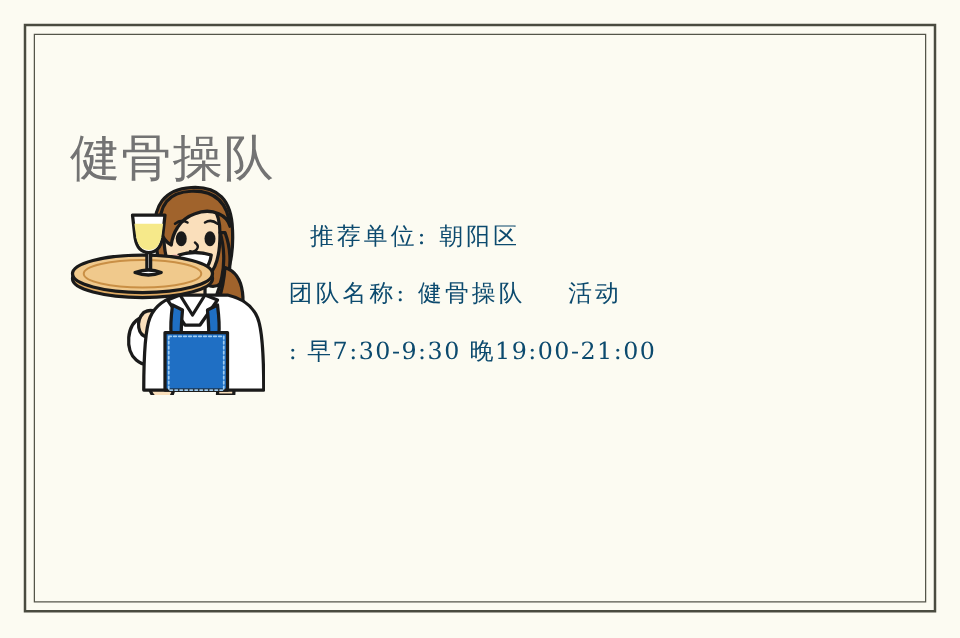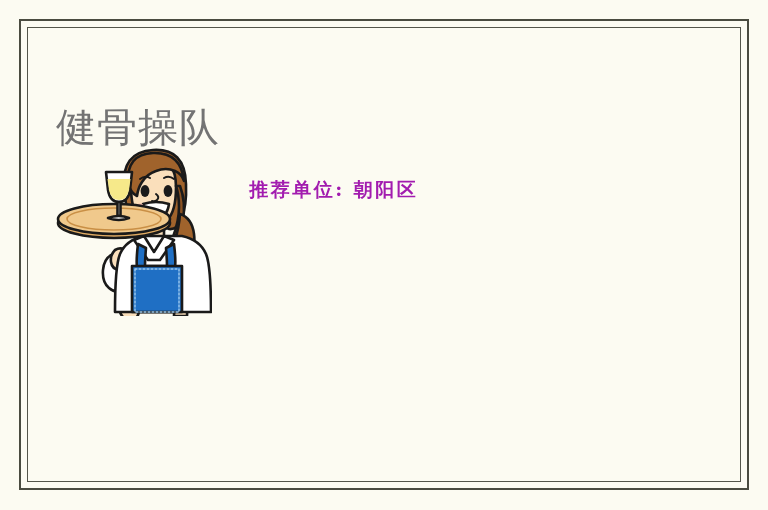--- a/index.html
+++ b/index.html
@@ -80,22 +80,21 @@
     width: 420px;
     color: #4a4a44;
     font-family: "DejaVu Serif", "Liberation Serif", serif;
   }
   .info-line {
     font-size: 19px;
     line-height: 46px;
     height: 46px;
     letter-spacing: 2.5px;
     white-space: pre;
-    color: #a21caf;
-    font-weight: bold;
+    color: #0c4a6e;
   }
   .info-line.line-time {
     letter-spacing: 1.2px;
     font-size: 19px;
   }
 </style>
 </head>
 <body>
 
 <div id="card">
@@ -163,15 +162,17 @@
         <path d="M54 36 l26 0 l-2 18 q-2 12 -11 12 q-9 0 -11 -12 z" fill="#ffffff"></path>
         <path d="M55.5 43 l23 0 l-1.5 11 q-2 10 -10 10 q-8 0 -10 -10 z" fill="#f6e98a" stroke="none"></path>
         <path d="M65.5 66 l3 0 l0 14 l-3 0 z" fill="#ffffff"></path>
         <path d="M56 82 q11 -4 21 0 q-10 4 -21 0 z" fill="#ffffff"></path>
       </g>
     </svg>
   </div>
 
   <div id="info-block">
     <div class="info-line">  推荐单位: 朝阳区</div>
+    <div class="info-line">团队名称: 健骨操队    活动</div>
+    <div class="info-line line-time">: 早7:30-9:30 晚19:00-21:00</div>
   </div>
 
 </div>
 
 </body></html>

